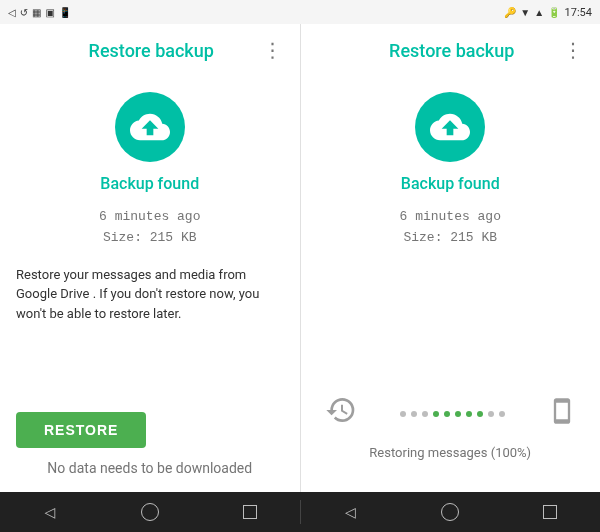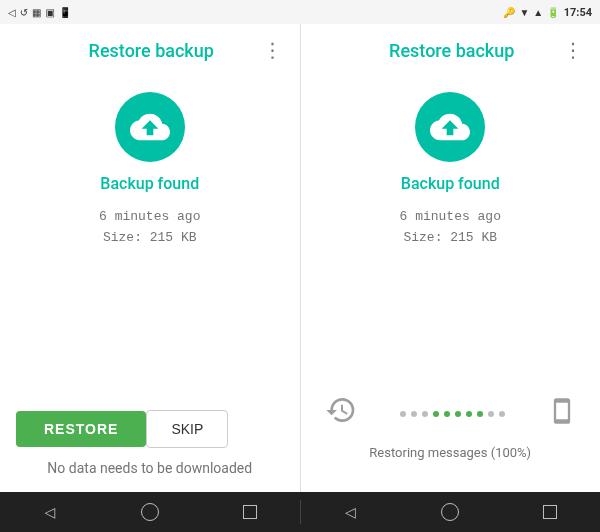--- a/index.html
+++ b/index.html
@@ -252,21 +252,21 @@
     <span style="font-size:10px;">↺</span>
     <span style="font-size:10px;">▦</span>
     <span style="font-size:10px;">▣</span>
     <span style="font-size:10px;">📱</span>
   </div>
   <div class="status-bar-right">
     <span style="font-size:10px;">🔑</span>
     <span style="font-size:10px;">▼</span>
     <span style="font-size:10px;">▲</span>
     <span style="font-size:10px;">🔋</span>
-    <span style="font-size:11px; font-weight:700;">17:54</span>
+    <span style="font-size:11px; font-weight:400;">17:54</span>
   </div>
 </div>
 
 <div class="screens-container">
 
   <div class="screen">
     <div class="app-bar">
       <div style="width:24px;"></div>
       <span class="app-title">Restore backup</span>
       <span class="menu-icon">⋮</span>
@@ -278,24 +278,24 @@
           <path d="M19.35 10.04C18.67 6.59 15.64 4 12 4 9.11 4 6.6 5.64 5.35 8.04 2.34 8.36 0 10.91 0 14c0 3.31 2.69 6 6 6h13c2.76 0 5-2.24 5-5 0-2.64-2.05-4.78-4.65-4.96zM14 13v4h-4v-4H7l5-5 5 5h-3z"></path>
         </svg>
       </div>
 
       <span class="backup-found-text">Backup found</span>
       <div class="backup-meta">
         <div>6 minutes ago</div>
         <div>Size: 215 KB</div>
       </div>
 
+      <p class="description-text">Restore your messages and media from Google Drive . If you don't restore now, you won't be able to restore later.</p>
 
       <div class="buttons-row">
         <button class="restore-btn">RESTORE</button>
-        <button class="skip-btn">SKIP</button>
       </div>
       <div class="no-download-text">No data needs to be downloaded</div>
     </div>
   </div>
 
   <div class="screen">
     <div class="app-bar">
       <div style="width:24px;"></div>
       <span class="app-title">Restore backup</span>
       <span class="menu-icon">⋮</span>

